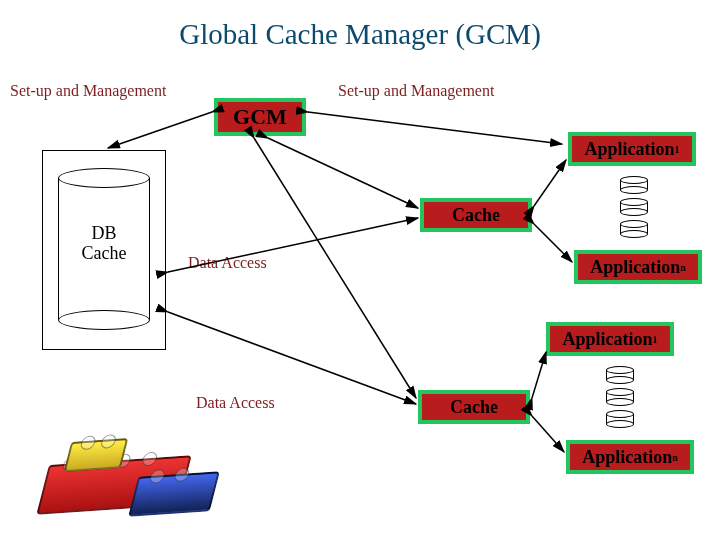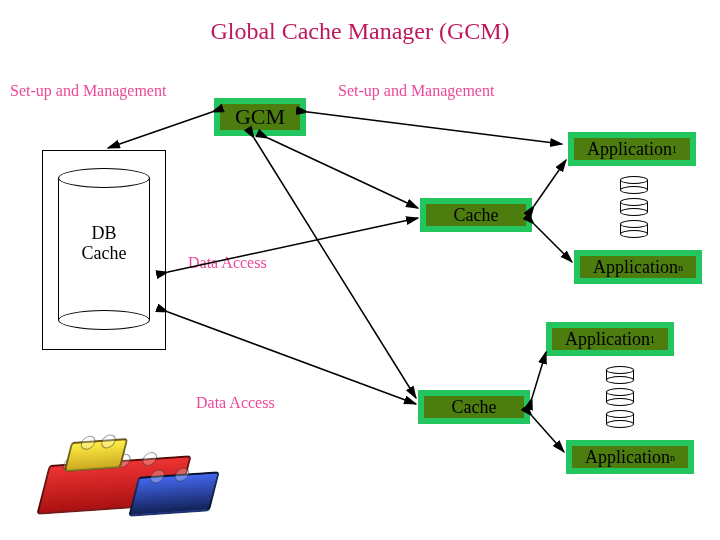--- a/index.html
+++ b/index.html
@@ -11,37 +11,38 @@
     font-family: "Times New Roman", Times, serif;
     position: relative;
     overflow: hidden;
   }
   .title {
     position: absolute;
     top: 18px;
     left: 0;
     width: 720px;
     text-align: center;
-    font-size: 24px;
-    color: #be185d;
+    font-size: 29px;
+    color: #0c4a6e;
   }
   .box {
     position: absolute;
-    border: 6px solid #22c55e;
-    background: #4d7c0f;
+    border: 4px solid #22c55e;
+    background: #b91c1c;
     display: flex;
     align-items: center;
     justify-content: center;
     font-size: 18px;
     color: #000;
+    font-weight: bold;
   }
   .label {
     position: absolute;
     font-size: 16px;
-    color: #ec4899;
+    color: #7f1d1d;
     white-space: nowrap;
   }
   sup { font-size: 10px; vertical-align: super; }
   svg.arrows {
     position: absolute;
     top: 0; left: 0;
     width: 720px; height: 540px;
     pointer-events: none;
   }
   

